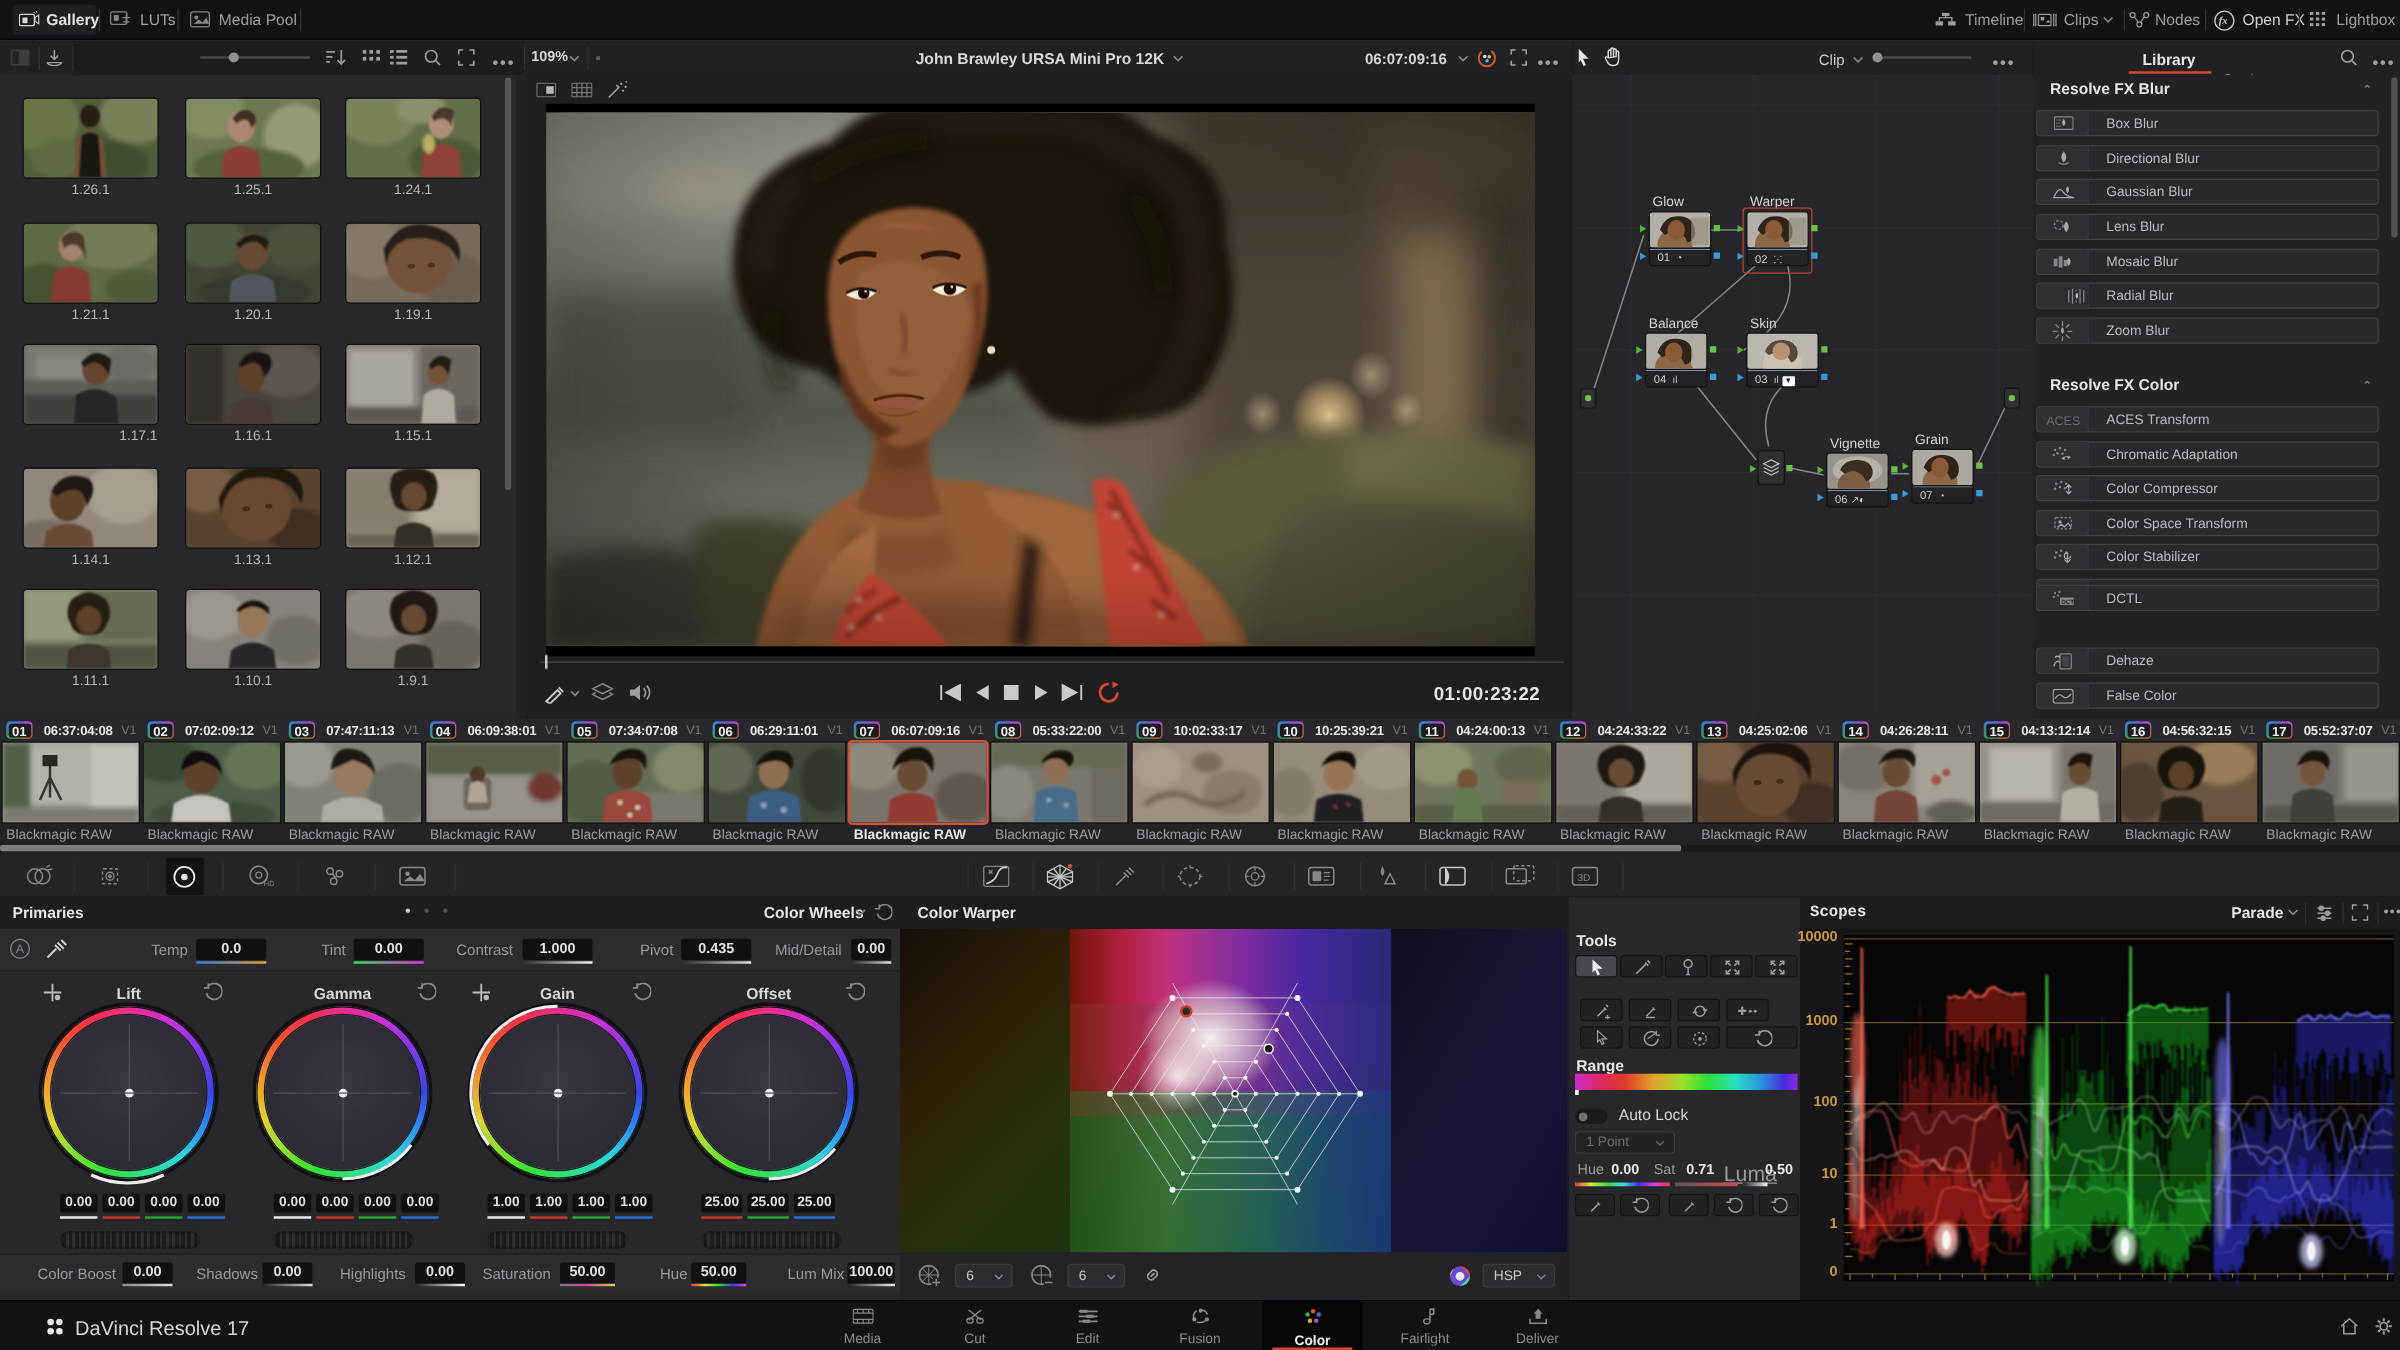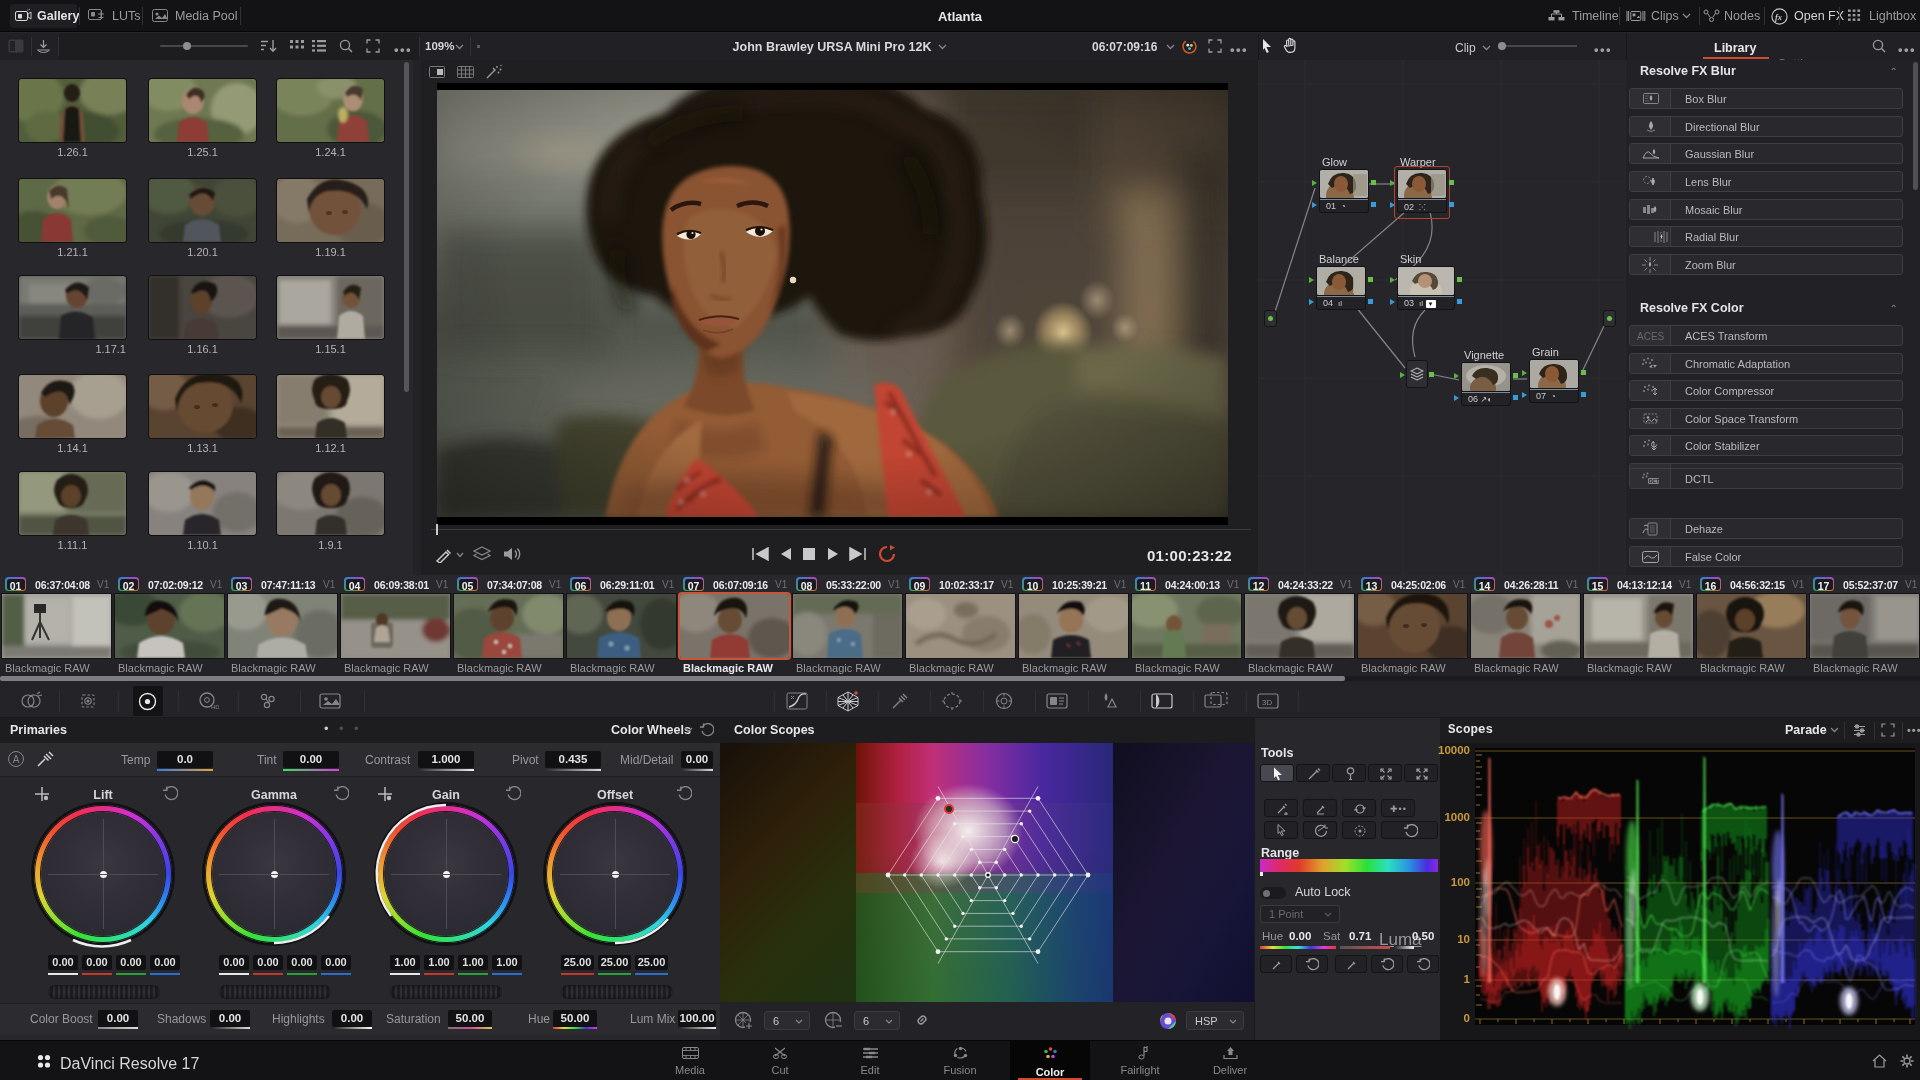--- a/index.html
+++ b/index.html
@@ -27,21 +27,20 @@
     </svg>
  <div class="abs" style="left:112px;top:9px;color:#9b9ca0;font-size:12.5px;">LUTs</div>
  <div class="sep" style="left:142px;top:7px;height:18px;"></div>
  <svg class="abs" style="left:152px;top:8px" width="17" height="15" viewBox="0 0 17 15">
       <rect x="0.5" y="1.5" width="15" height="12" rx="2" fill="none" stroke="#87888c"></rect>
       <circle cx="5" cy="6" r="1.6" fill="#87888c"></circle>
       <path d="M3 11 l4-3.5 3 2.5 3-4 2.5 5z" fill="#87888c"></path>
     </svg>
  <div class="abs" style="left:175px;top:9px;color:#9b9ca0;font-size:12.5px;">Media Pool</div>
  <div class="sep" style="left:240px;top:7px;height:18px;"></div>
- <div class="abs" style="left:0;top:9px;width:1920px;text-align:center;color:#e8e8ea;font-size:13px;font-weight:bold;">Atlanta</div>
 
  <svg class="abs" style="left:1547px;top:10px" width="19" height="13" viewBox="0 0 19 13">
       <path d="M9.5 1 v3 M9.5 4 h-5 v3 M9.5 4 h5 v3" stroke="#9b9ca0" fill="none"></path>
       <rect x="1.5" y="7" width="6" height="3.4" fill="#9b9ca0"></rect>
       <rect x="11.5" y="7" width="6" height="3.4" fill="#9b9ca0"></rect>
       <rect x="6.5" y="0.2" width="6" height="2.6" fill="#9b9ca0"></rect>
     </svg>
  <div class="abs" style="left:1572px;top:9px;color:#9b9ca0;font-size:12.5px;">Timeline</div>
  <div class="sep" style="left:1619px;top:7px;height:18px;"></div>
  <svg class="abs" style="left:1626px;top:9px" width="20" height="14" viewBox="0 0 20 14">
@@ -1518,21 +1517,21 @@
       <div class="pbox" style="left:553px;top:6px;width:44px;">50.00</div>
       <div class="vline" style="left:553px;top:23px;width:44px;background:linear-gradient(90deg,#e03a3a,#e0e03a,#3ae03a,#3a3ae0,#e03ae0);"></div>
   <div class="lbl" style="left:630px;top:8px;">Lum Mix</div>
       <div class="pbox" style="left:678px;top:6px;width:38px;">100.00</div>
       <div class="vline" style="left:678px;top:23px;width:38px;background:linear-gradient(90deg,#222,#eee);"></div>
  </div>
 </div>
 
 <div class="abs" id="warper" style="left:720px;top:718px;width:534px;height:322px;background:#232327;">
  <div class="abs" style="left:0;top:0;width:534px;height:25px;background:#1d1d20;">
-  <div class="abs" style="left:14px;top:5px;color:#e6e6e8;font-size:12.5px;font-weight:bold;">Color Scopes</div>
+  <div class="abs" style="left:14px;top:5px;color:#e6e6e8;font-size:12.5px;font-weight:bold;">Color Warper</div>
  </div>
 
  <div class="abs" style="left:0;top:25px;width:534px;height:259px;overflow:hidden;">
   <div class="abs" style="left:0;top:0;width:136px;height:259px;background:linear-gradient(135deg,#17100a 0%,#2e2009 38%,#28300c 68%,#1e3212 100%);"></div>
   <div class="abs" style="left:136px;top:0;width:257px;height:259px;background:linear-gradient(180deg, rgba(0,0,0,0) 40%, rgba(8,36,10,0.5) 100%),linear-gradient(90deg,#6e1408 0%,#b02040 16%,#c03078 30%,#8a2ea0 50%,#4a28a0 72%,#282878 100%);"></div>
   <div class="abs" style="left:136px;top:130px;width:257px;height:129px;background:linear-gradient(90deg,#1e5a20 0%,#2a7a30 30%,#1e6a50 60%,#1a4a70 85%,#1a3a78 100%);opacity:0.85;"></div>
   <div class="abs" style="left:136px;top:60px;width:257px;height:90px;background:linear-gradient(90deg,rgba(140,55,38,0.35),rgba(115,58,135,0.3) 60%,rgba(48,48,135,0.35));"></div>
   <div class="abs" style="left:393px;top:0;width:141px;height:259px;background:linear-gradient(120deg,#100e20 0%,#1c1632 42%,#171538 72%,#100f2e 100%);"></div>
   <div class="abs" style="left:136px;top:0;width:257px;height:259px;background:radial-gradient(ellipse 74px 64px at 112px 88px, rgba(248,244,240,0.97) 0%, rgba(233,224,214,0.5) 50%, rgba(220,210,200,0) 74%);"></div>
   <div class="abs" style="left:136px;top:0;width:257px;height:259px;background:radial-gradient(ellipse 46px 40px at 86px 118px, rgba(250,248,242,0.85) 0%, rgba(240,235,225,0) 70%);"></div>

